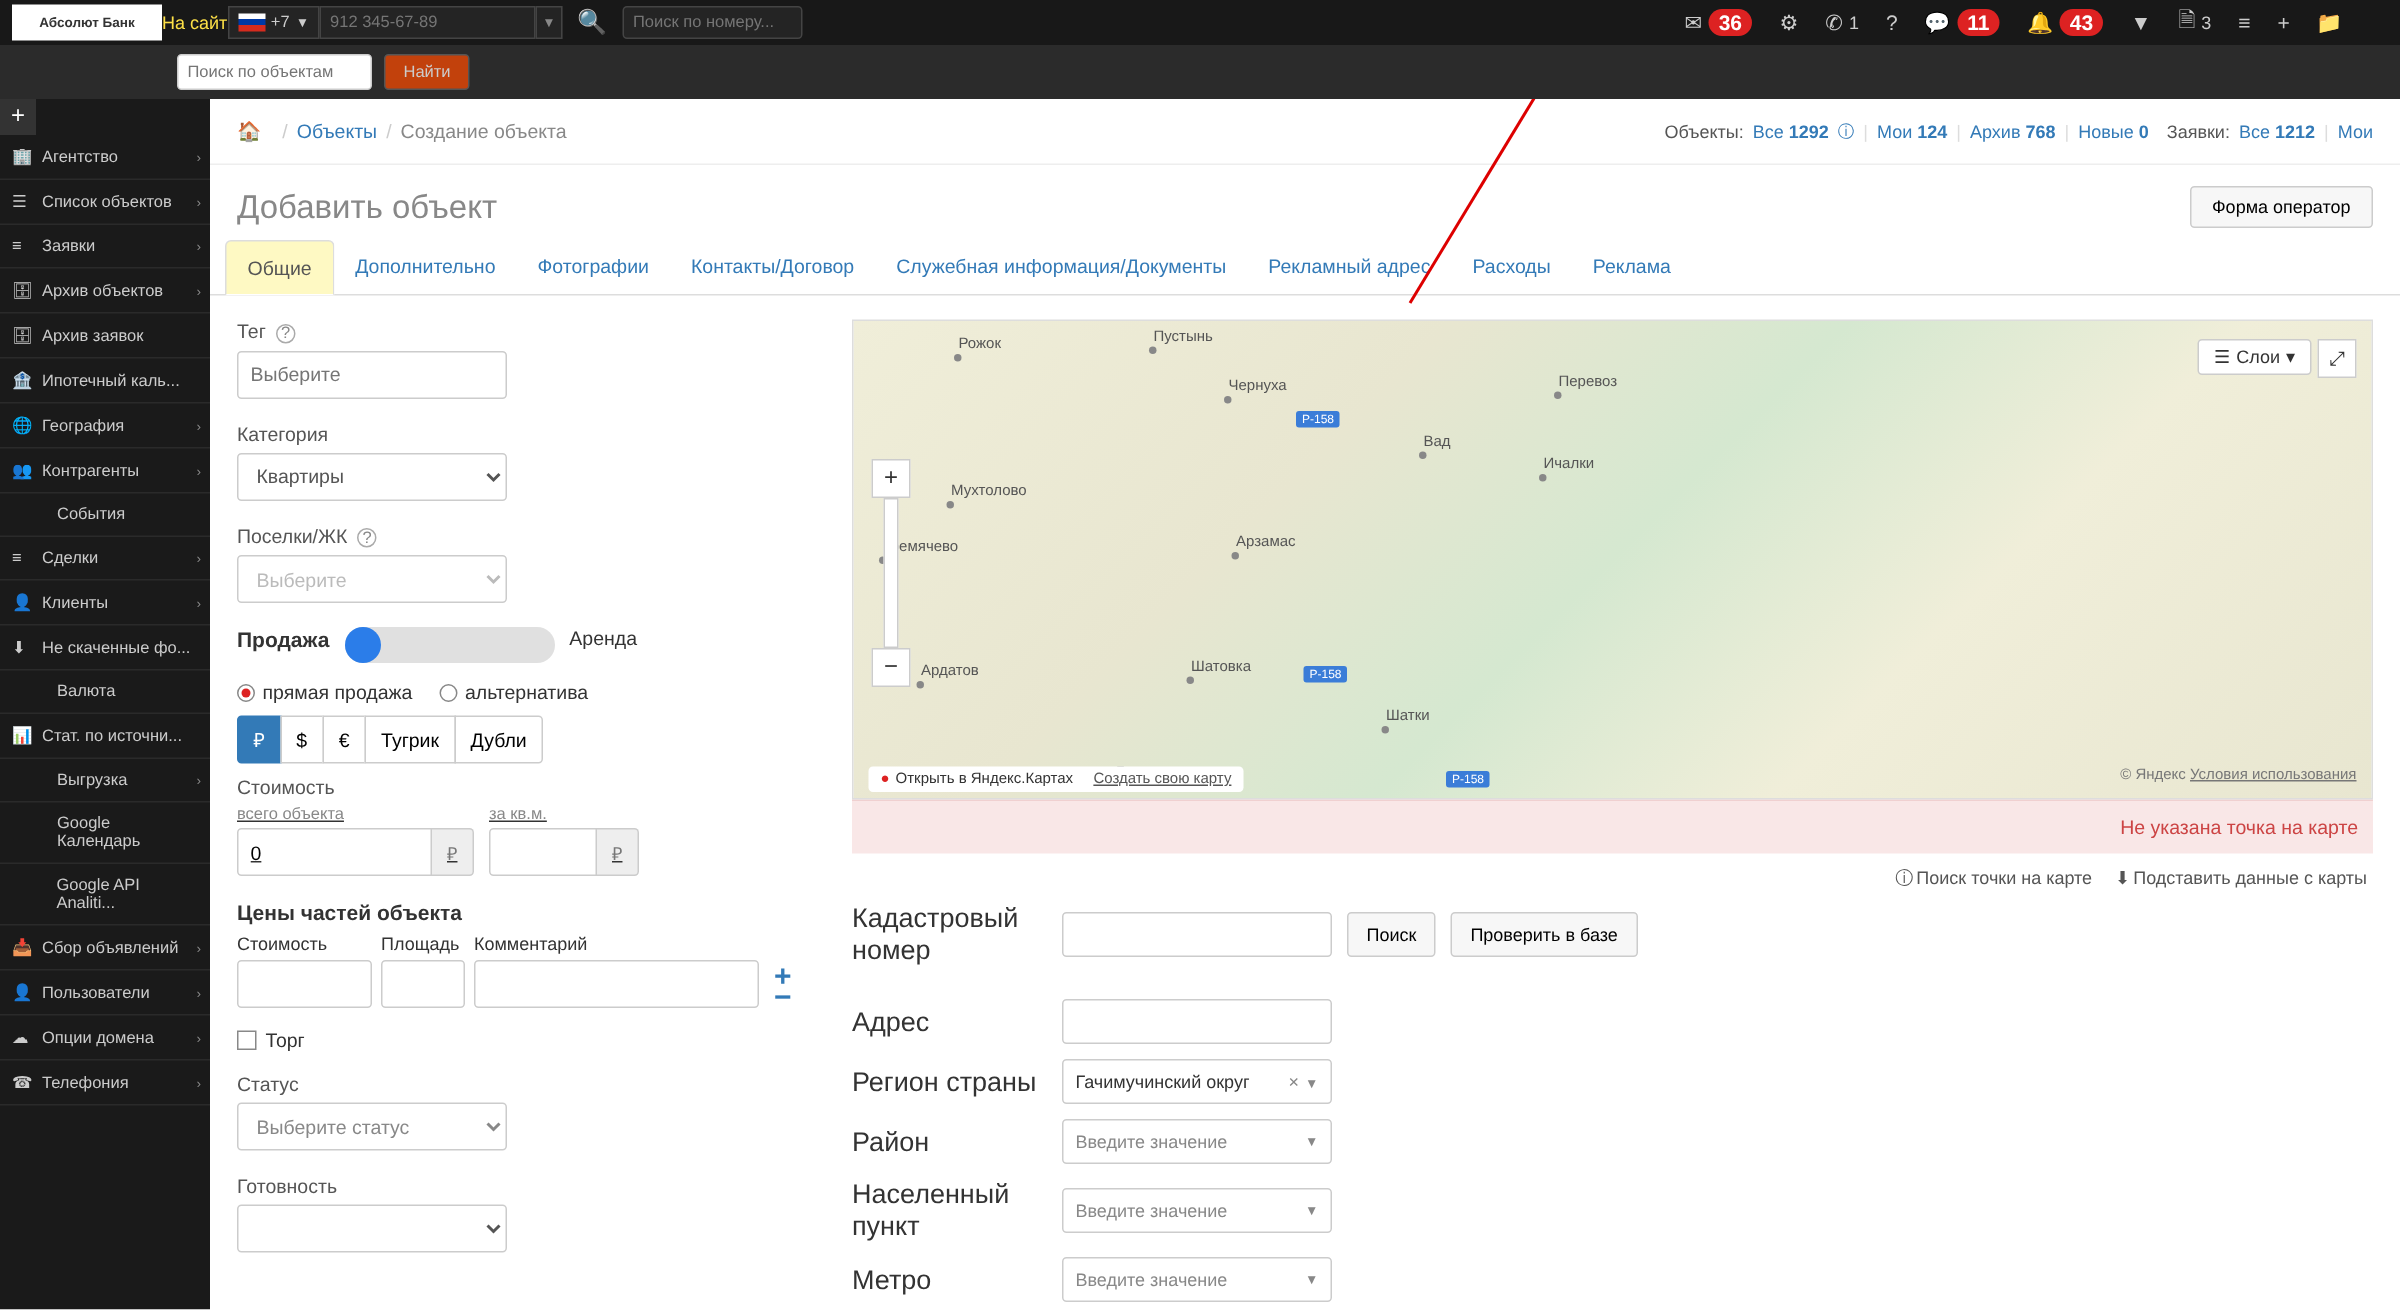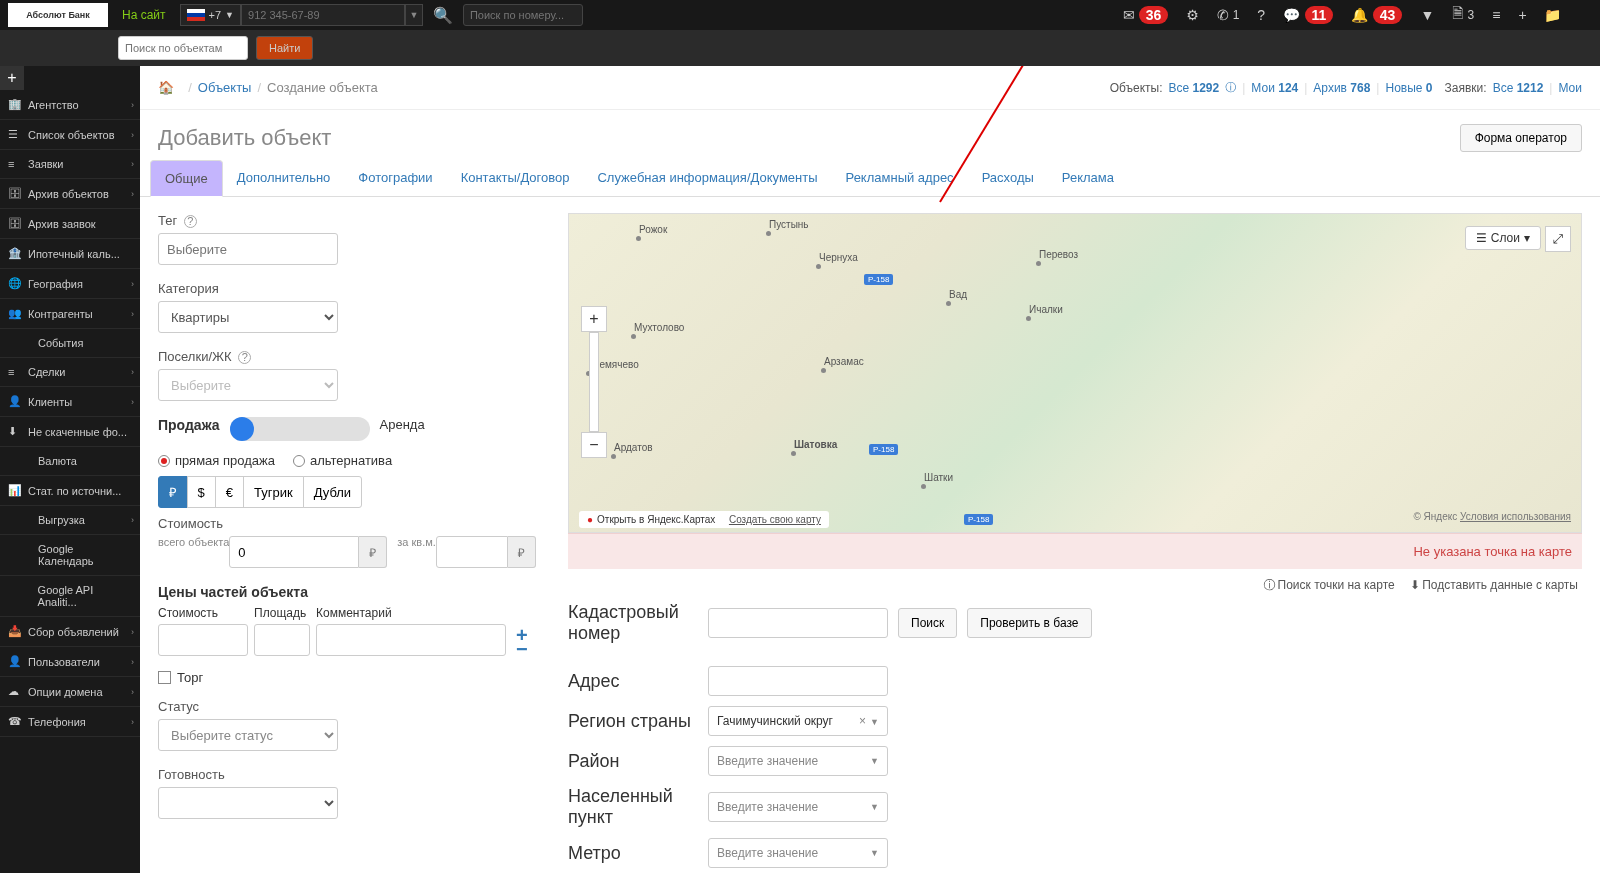--- a/index.html
+++ b/index.html
@@ -1,22 +1,22 @@
 <!DOCTYPE html>
 <html><head>
 <meta charset="utf-8">
 <style>
 * { box-sizing: border-box; margin: 0; padding: 0; font-family: Arial, sans-serif; }
 body { font-size: 13px; color: #333; background: #fff; overflow: hidden; }
 .topbar { background: #181818; height: 30px; display: flex; align-items: center; padding: 0 8px; }
 .topbar .logo { width: 100px; height: 24px; background: #fff; color: #333; font-size: 9px; display: flex; align-items: center; justify-content: center; font-weight: bold; }
-.topbar .link { color: #84cc16; font-size: 12px; margin: 0 14px; }
+.topbar .link { color: #fde047; font-size: 12px; margin: 0 0; }
 .topbar .flag { width: 18px; height: 12px; background: linear-gradient(to bottom, #fff 33%, #0039a6 33%, #0039a6 66%, #d52b1e 66%); margin-right: 4px; }
 .topbar .phone-code { background: #242424; color: #ccc; border: 1px solid #444; height: 22px; padding: 0 6px; display: flex; align-items: center; font-size: 11px; }
-.topbar .phone-input { background: #242424; border: 1px solid #444; color: #ccc; height: 22px; width: 164px; padding: 0 6px; font-size: 11px; }
+.topbar .phone-input { background: #242424; border: 1px solid #444; color: #ccc; height: 22px; width: 144px; padding: 0 6px; font-size: 11px; }
 .topbar .dd-arrow { background: #242424; border: 1px solid #444; color: #888; height: 22px; width: 18px; display:flex;align-items:center;justify-content:center; font-size:9px;}
 .topbar .search-icon-top { color: #ccc; margin: 0 10px; font-size: 16px; }
 .topbar .num-search { background: #242424; border: 1px solid #444; color: #ccc; height: 22px; width: 120px; padding: 0 6px; font-size: 11px; border-radius: 3px; }
 .topbar .spacer { flex: 1; }
 .topbar .icon-group { display: flex; align-items: center; gap: 18px; padding-right: 30px; }
 .topbar .top-icon { color: #ccc; font-size: 14px; position: relative; display: flex; align-items: center; gap: 4px; }
 .badge { background: #d22; color: #fff; border-radius: 10px; padding: 1px 7px; font-size: 14px; font-weight: bold; }
 .topbar .count { color: #ccc; font-size: 12px; }
 
 .secondbar { background: #2b2b2b; height: 36px; display: flex; align-items: center; padding-left: 118px; gap: 8px; }
@@ -46,21 +46,21 @@
 .summary .info-i { color: #337ab7; font-size: 11px; }
 .summary .divider { color: #ddd; }
 
 .page-header { display: flex; align-items: center; padding: 14px 18px 8px; }
 .page-title { font-size: 22px; color: #888; font-weight: normal; }
 .page-header .spacer { flex: 1; }
 .op-btn { background: #f7f7f7; border: 1px solid #ccc; padding: 6px 14px; font-size: 12px; border-radius: 3px; cursor: pointer; }
 
 .tabs { display: flex; border-bottom: 1px solid #ddd; padding: 0 10px; }
 .tab { padding: 10px 14px; font-size: 13px; color: #337ab7; cursor: pointer; }
-.tab.active { color: #555; border: 1px solid #ddd; border-bottom: 1px solid #fff; border-radius: 4px 4px 0 0; margin-bottom: -1px; background: #c4b5fd; }
+.tab.active { color: #555; border: 1px solid #ddd; border-bottom: 1px solid #fff; border-radius: 4px 4px 0 0; margin-bottom: -1px; background: #fef9c3; }
 
 .form-area { padding: 16px 18px; display: flex; gap: 30px; }
 .left-col { width: 380px; }
 .right-col { flex: 1; }
 
 .fgroup { margin-bottom: 16px; }
 .flabel { font-size: 13px; color: #555; margin-bottom: 5px; display: block; }
 .help-icon { color: #888; font-size: 11px; border: 1px solid #aaa; border-radius: 50%; width: 13px; height: 13px; display: inline-flex; align-items: center; justify-content: center; margin-left: 3px; }
 .finput, .fselect { width: 100%; height: 32px; border: 1px solid #ccc; padding: 0 8px; font-size: 13px; border-radius: 3px; background: #fff; color: #555; }
 .fselect.tag { width: 180px; }
@@ -76,21 +76,21 @@
 .radio { width: 12px; height: 12px; border: 1px solid #888; border-radius: 50%; display: inline-block; position: relative; }
 .radio.checked::after { content: ''; width: 6px; height: 6px; background: #d22; border-radius: 50%; position: absolute; left: 2px; top: 2px; }
 
 .currency-row { display: flex; gap: 0; margin-bottom: 8px; }
 .curr-btn { border: 1px solid #ccc; height: 32px; padding: 0 10px; font-size: 13px; background: #fff; cursor: pointer; display: flex; align-items: center; margin-left: -1px; }
 .curr-btn:first-child { border-radius: 3px 0 0 3px; margin-left: 0; }
 .curr-btn:last-child { border-radius: 0 3px 3px 0; }
 .curr-btn.active { background: #337ab7; color: #fff; border-color: #337ab7; }
 
 .price-row { display: flex; gap: 10px; }
-.price-col { display: flex; flex-direction: row; }
+.price-col { display: flex; flex-direction: column; text-decoration: underline; }
 .price-col .sub-label { font-size: 11px; color: #888; margin-bottom: 3px; }
 .price-input-wrap { display: flex; }
 .price-input { width: 130px; height: 32px; border: 1px solid #ccc; padding: 0 8px; font-size: 13px; border-radius: 3px 0 0 3px; }
 .price-suffix { width: 28px; height: 32px; border: 1px solid #ccc; border-left: none; background: #eee; display: flex; align-items: center; justify-content: center; font-size: 12px; border-radius: 0 3px 3px 0; color: #777; }
 .price-input.sm { width: 72px; }
 
 .parts-header { font-size: 14px; font-weight: bold; margin: 10px 0 6px; }
 .parts-row { display: flex; gap: 6px; align-items: flex-end; }
 .parts-col { display: flex; flex-direction: column; }
 .parts-col .plabel { font-size: 12px; margin-bottom: 4px; }
@@ -434,21 +434,21 @@
               <div class="city-label" style="left: 380px; top: 75px;">Вад</div>
               <div class="city-dot" style="left: 457px; top: 102px;"></div>
               <div class="city-label" style="left: 460px; top: 90px;">Ичалки</div>
               <div class="city-dot" style="left: 62px; top: 120px;"></div>
               <div class="city-label" style="left: 65px; top: 108px;">Мухтолово</div>
               <div class="city-dot" style="left: 17px; top: 157px;"></div>
               <div class="city-label" style="left: 20px; top: 145px;">Гремячево</div>
               <div class="city-dot" style="left: 252px; top: 154px;"></div>
               <div class="city-label" style="left: 255px; top: 142px;">Арзамас</div>
               <div class="city-dot" style="left: 222px; top: 237px;"></div>
-              <div class="city-label" style="left: 225px; top: 225px; font-weight: bold;">Шатовка</div>
+              <div class="city-label" style="left: 225px; top: 225px;">Шатовка</div>
               <div class="city-dot" style="left: 42px; top: 240px;"></div>
               <div class="city-label" style="left: 45px; top: 228px;">Ардатов</div>
               <div class="city-dot" style="left: 352px; top: 270px;"></div>
               <div class="city-label" style="left: 355px; top: 258px;">Шатки</div>
               <div class="city-dot" style="left: 172px; top: 308px;"></div>
               <div class="city-label" style="left: 175px; top: 296px;">Глухово</div>
             </div>
           <div class="route-badge" style="left:295px;top:60px;">Р-158</div>
           <div class="route-badge" style="left:300px;top:230px;">Р-158</div>
           <div class="route-badge" style="left:395px;top:300px;">Р-158</div>

